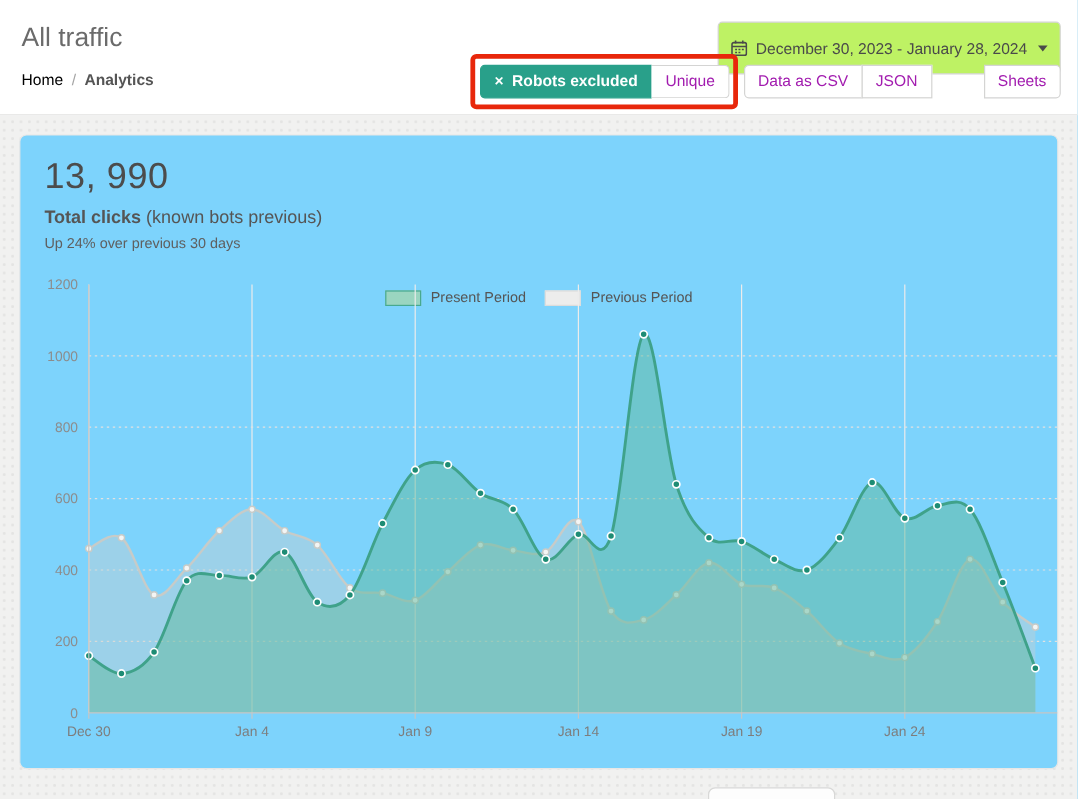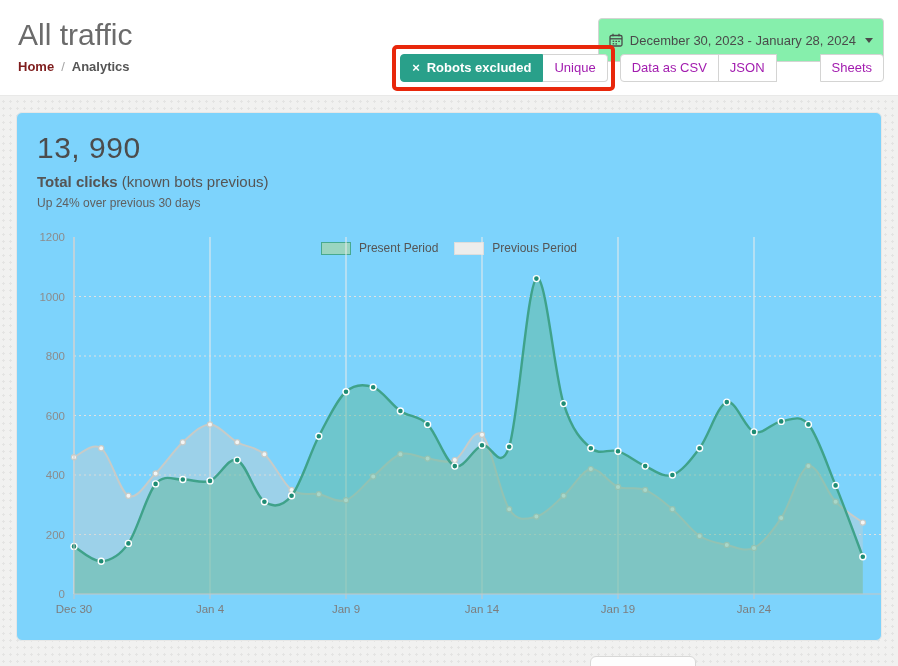--- a/index.html
+++ b/index.html
@@ -10,34 +10,34 @@
     background-image:radial-gradient(#e4e4e3 1px, transparent 1.3px);
     background-size:7px 7px;
     position:relative;
   }
   .top-header {
     position:absolute; left:0; top:0; width:898px; height:96px;
     background:#ffffff; border-bottom:1px solid #e9e9e8;
   }
   .page-title {
     position:absolute; left:18px; top:18px;
-    font-size:30px; font-weight:400; color:#6b6b6b;
+    font-size:22px; font-weight:400; color:#6b6b6b;
   }
   .breadcrumb {
     position:absolute; left:18px; top:59px;
     font-size:13px; color:#8a8a8a;
   }
-  .breadcrumb .crumb-home { color:#7f1d1d; cursor:pointer;font-weight:bold; }
+  .breadcrumb .crumb-home { color:#000000; cursor:pointer; }
   .breadcrumb .crumb-sep { margin:0 7px; color:#a5a5a5; }
   .breadcrumb .crumb-current { color:#555; font-weight:700; }
 
   .date-btn {
     position:absolute; top:18px; right:14px; height:44px;
     display:flex; align-items:center; gap:7px;
-    background:#86efac; border:1px solid #d4d4d3; border-radius:4px;
+    background:#bef264; border:1px solid #d4d4d3; border-radius:4px;
     padding:0 10px; font-size:13px; color:#4a4a4a; cursor:pointer;
   }
   .caret-down {
     width:0; height:0; border-left:4px solid transparent;
     border-right:4px solid transparent; border-top:5px solid #4a4a4a;
     display:inline-block; margin-left:2px;
   }
   .toolbar-row {
     position:absolute; top:54px; right:14px;
     display:flex; align-items:flex-start; gap:12px;

